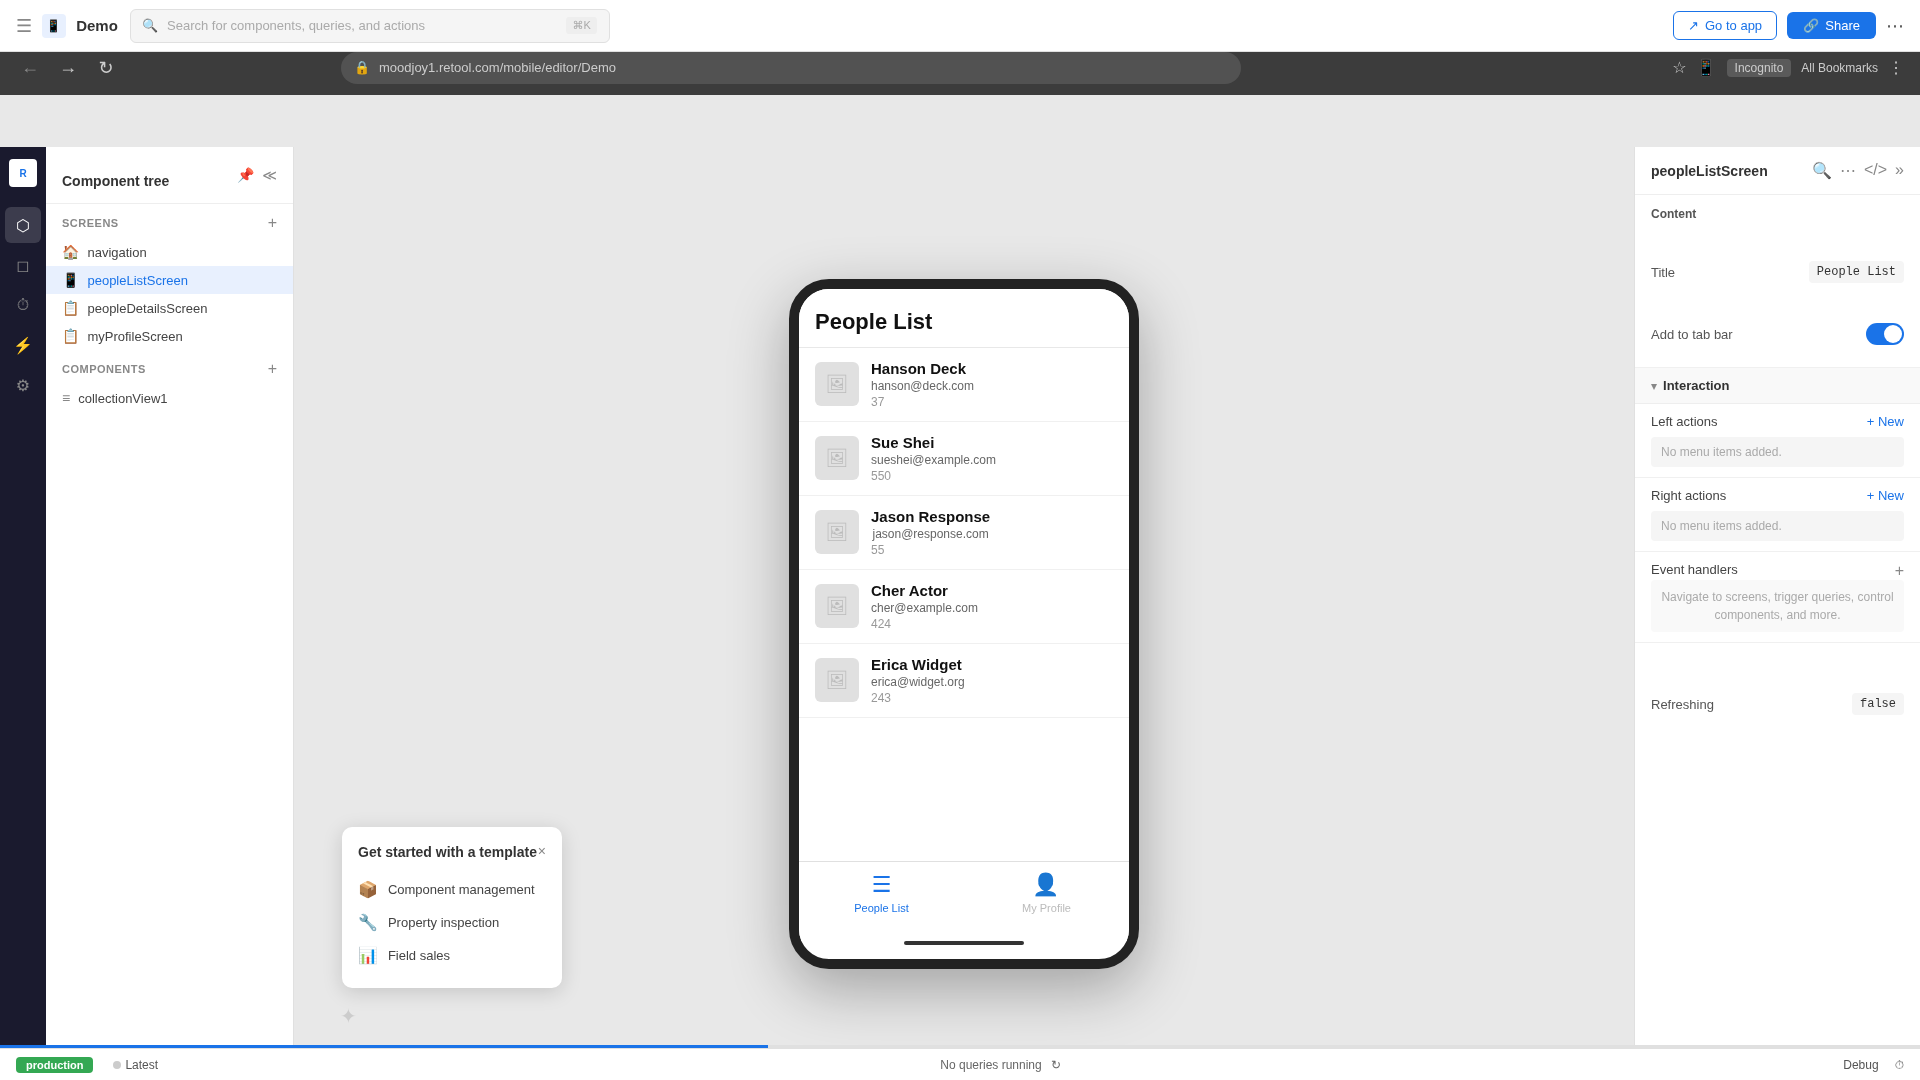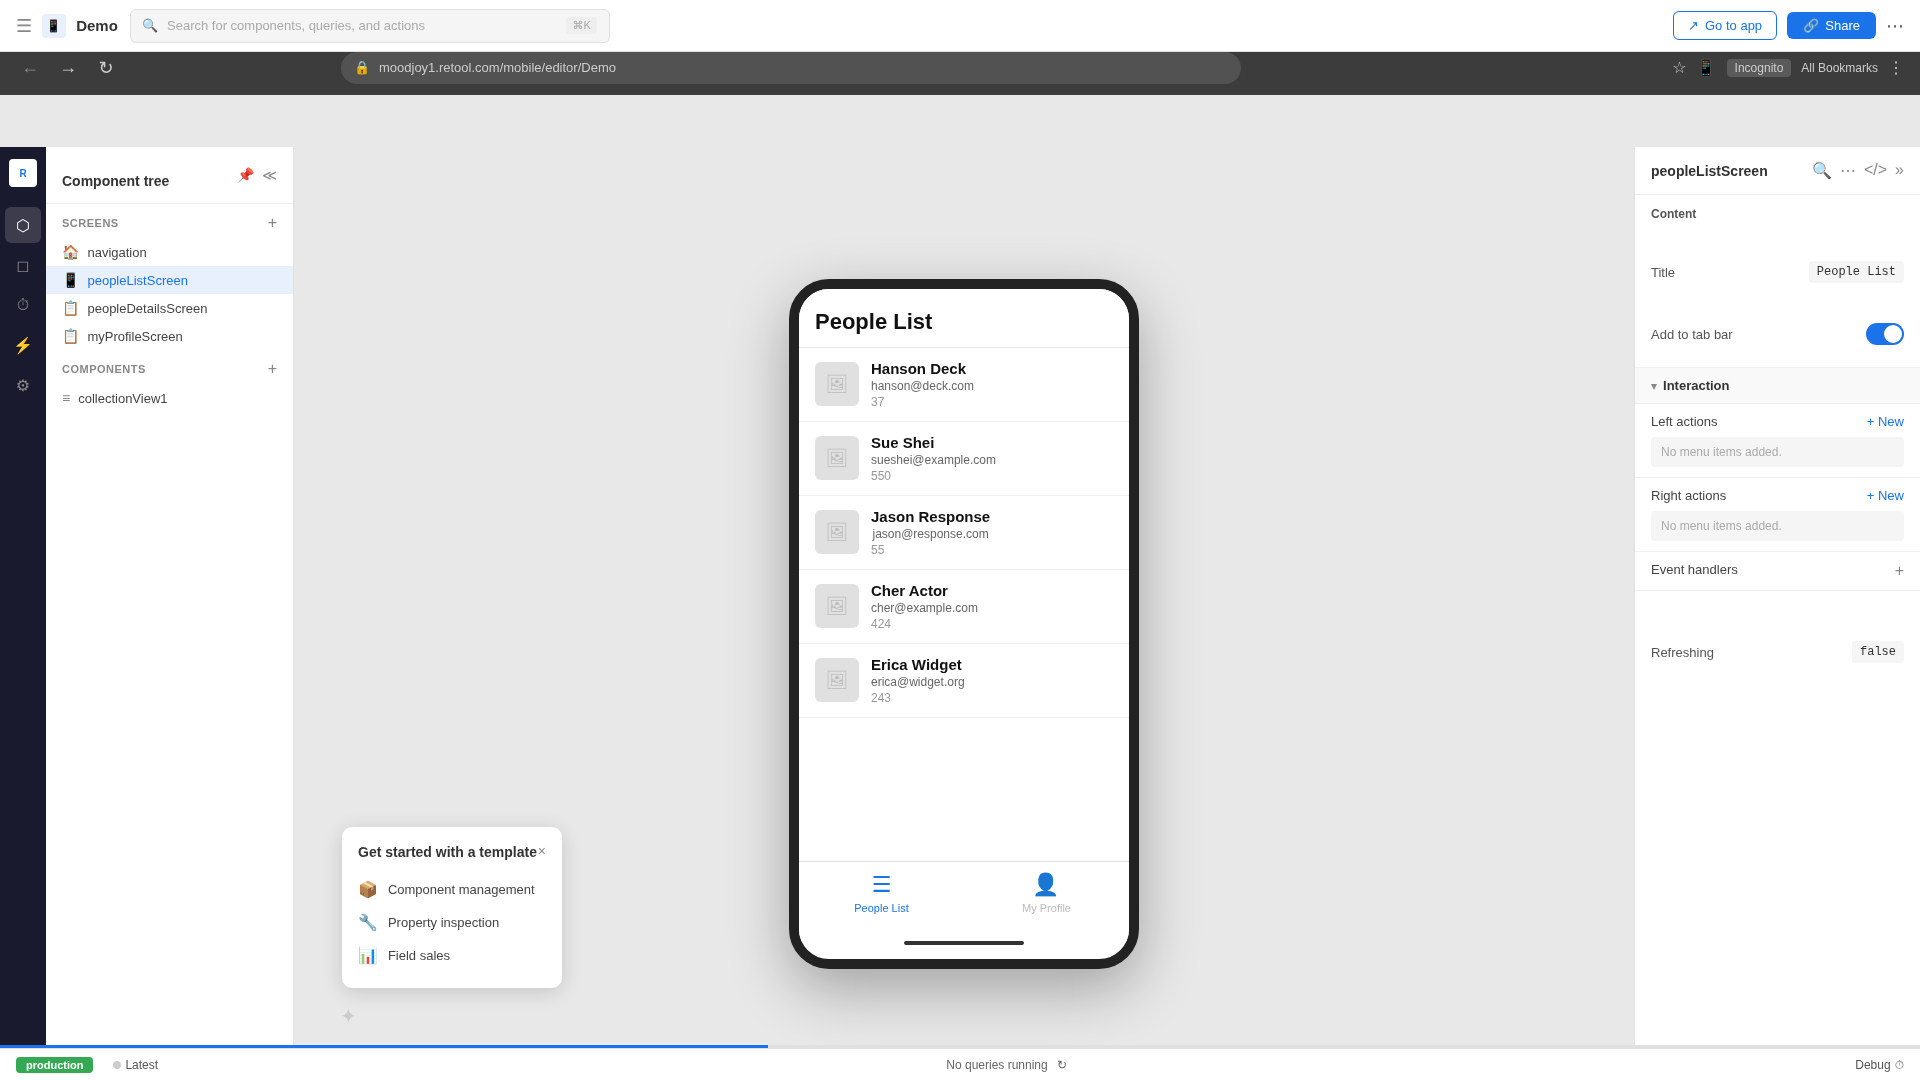--- a/index.html
+++ b/index.html
@@ -478,21 +478,21 @@
       padding: 2px 10px;
       border-radius: 4px;
       font-size: 11px;
       font-weight: 600;
     }
     .status-latest {
       display: flex; align-items: center; gap: 4px;
       font-size: 12px; color: #555;
     }
     .status-queries { flex: 1; text-align: center; color: #666; font-size: 12px; }
-    .status-right { display: flex; gap: 4px; align-items: center; color: #666; font-size: 12px; margin-left: auto; }
+    .status-right { display: flex; gap: 16px; align-items: center; color: #666; font-size: 12px; margin-left: auto; }
     .status-debug { color: #555; }
     .progress-bar {
       position: absolute;
       bottom: 32px;
       left: 0; right: 0;
       height: 3px;
       background: #e0e0e0;
     }
     .progress-fill { height: 100%; width: 40%; background: #1a73e8; }
   </style>
@@ -738,20 +738,21 @@
           <span class="rp-add-btn">+ New</span>
         </div>
         <div class="rp-empty">No menu items added.</div>
       </div>
 
       <div class="rp-event-handlers">
         <div class="rp-event-header">
           <span class="rp-event-label">Event handlers</span>
           <span class="rp-event-add">+</span>
         </div>
+        <div class="rp-event-hint">Navigate to screens, trigger queries, control components, and more.</div>
       </div>
 
       <div class="rp-refresh-field">
         <div class="rp-field">
           <span class="rp-label">Refreshing</span>
           <span class="rp-value">false</span>
         </div>
       </div>
     </div>
   </div>

